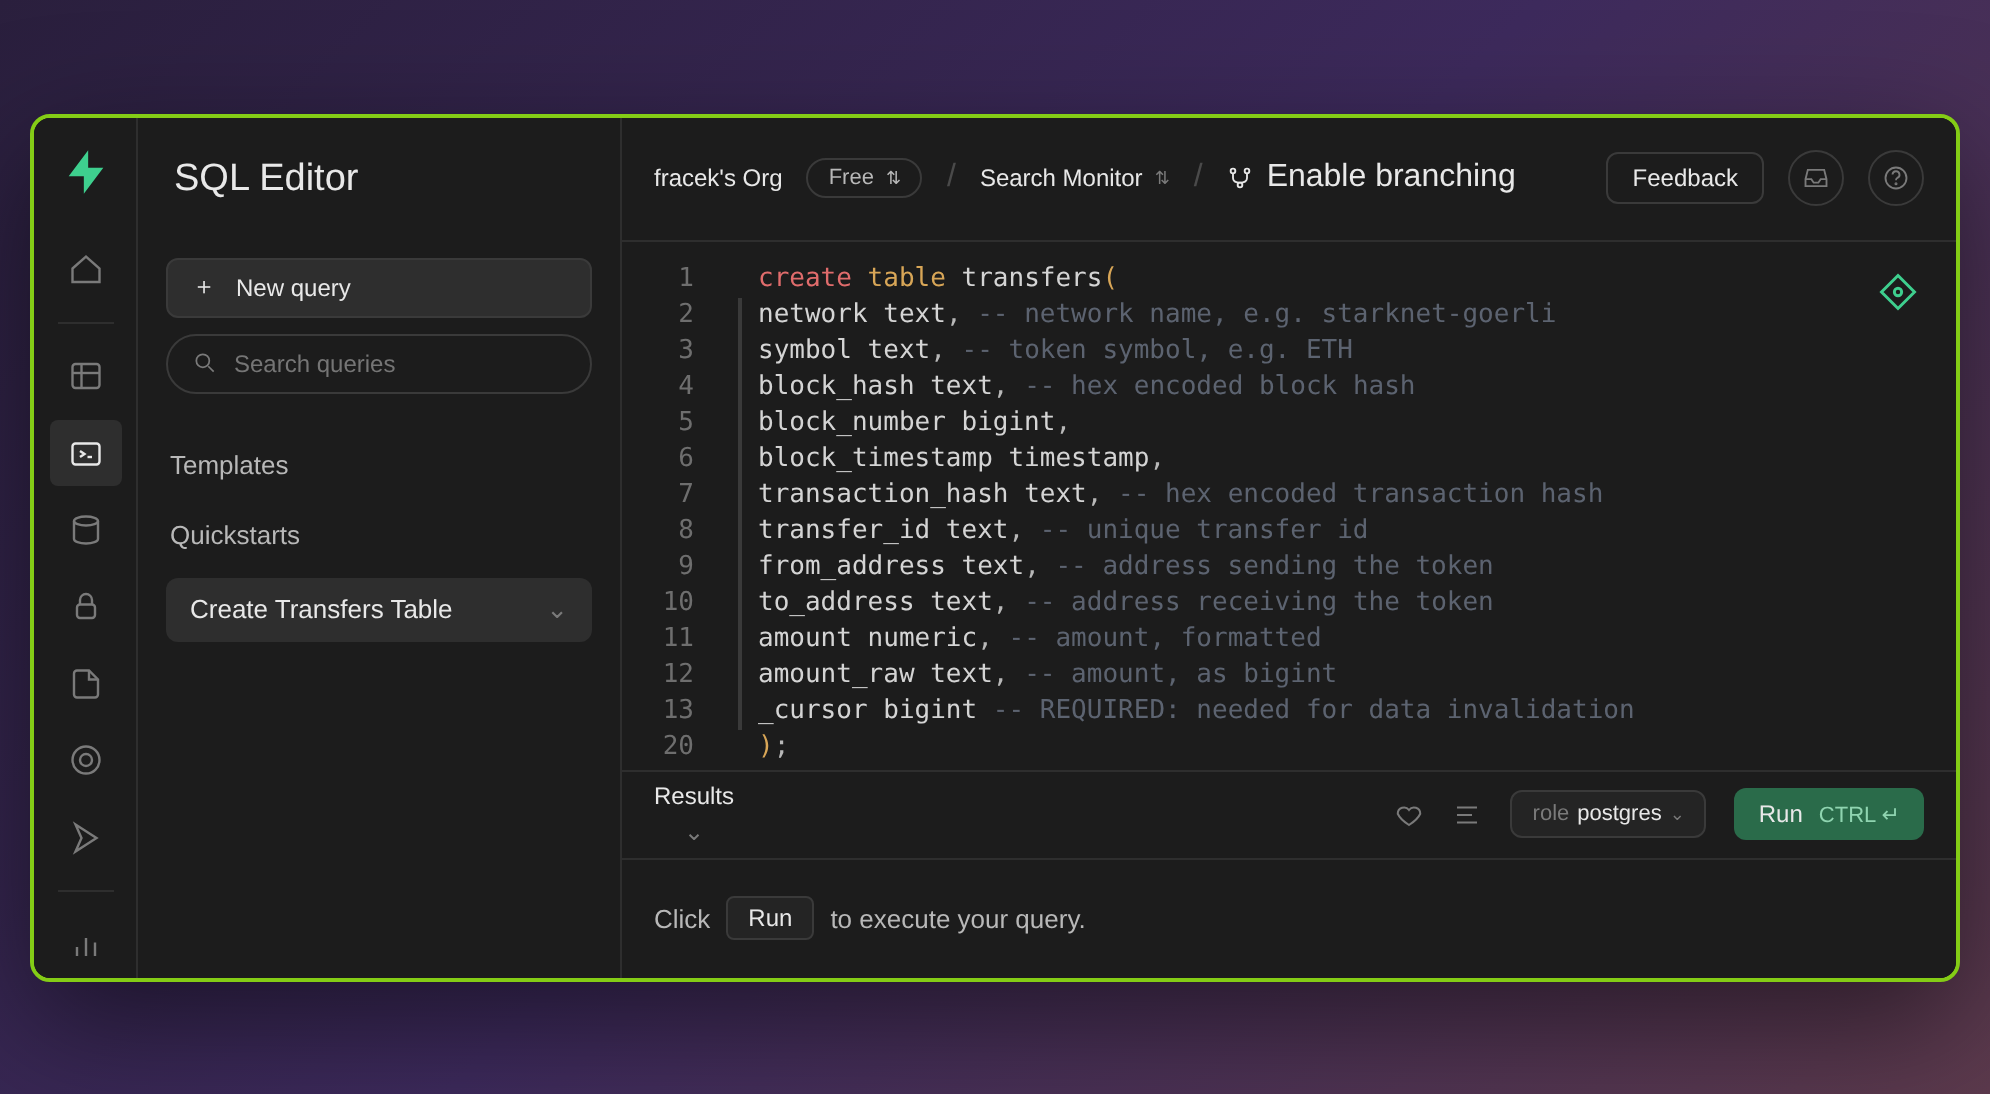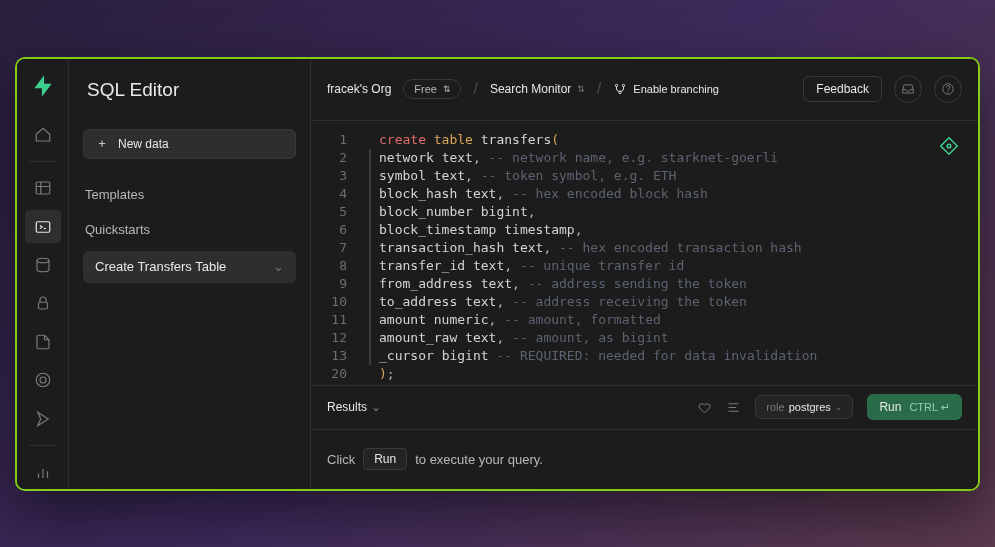--- a/index.html
+++ b/index.html
@@ -172,21 +172,21 @@
   display: flex;
   align-items: center;
   gap: 6px;
 }
 .spacer { flex: 1; }
 .branch-link {
   display: flex;
   align-items: center;
   gap: 6px;
   color: #e8e8e8;
-  font-size: 11px;
+  font-size: 16px;
   cursor: pointer;
 }
 .feedback-btn {
   border: 1px solid #3a3a3a;
   background: transparent;
   color: #e8e8e8;
   font-size: 12px;
   padding: 5px 12px;
   border-radius: 6px;
   cursor: pointer;
@@ -250,20 +250,21 @@
   align-items: center;
   padding: 0 16px;
   gap: 14px;
 }
 .results-label {
   color: #e8e8e8;
   font-size: 12px;
   display: flex;
   align-items: center;
   gap: 4px;
+  flex-direction: column;
 }
 .bar-icon {
   color: #7a7a7a;
   cursor: pointer;
   display: flex;
 }
 .role-chip {
   border: 1px solid #3a3a3a;
   background: #242424;
   padding: 5px 10px;
@@ -376,22 +377,29 @@
           <line x1="18" y1="20" x2="18" y2="11"></line>
         </svg>
       </div>
   </div>
 
   <div class="sidebar">
     <div class="sidebar-header">SQL Editor</div>
     <div class="sidebar-body">
       <button class="new-query-btn">
         <span>＋</span>
-        <span>New data</span>
+        <span>New query</span>
       </button>
+      <div class="search-wrap">
+        <svg width="13" height="13" viewBox="0 0 24 24">
+            <circle cx="10" cy="10" r="6"></circle>
+            <line x1="15" y1="15" x2="20" y2="20"></line>
+          </svg>
+        <input placeholder="Search queries" style="">
+      </div>
       <div style="height:6px"></div>
       <div class="sidebar-section">Templates</div>
       <div class="sidebar-section">Quickstarts</div>
       <div class="query-item">
         <span>Create Transfers Table</span>
         <span style="color:#7a7a7a">⌄</span>
       </div>
     </div>
   </div>
 

